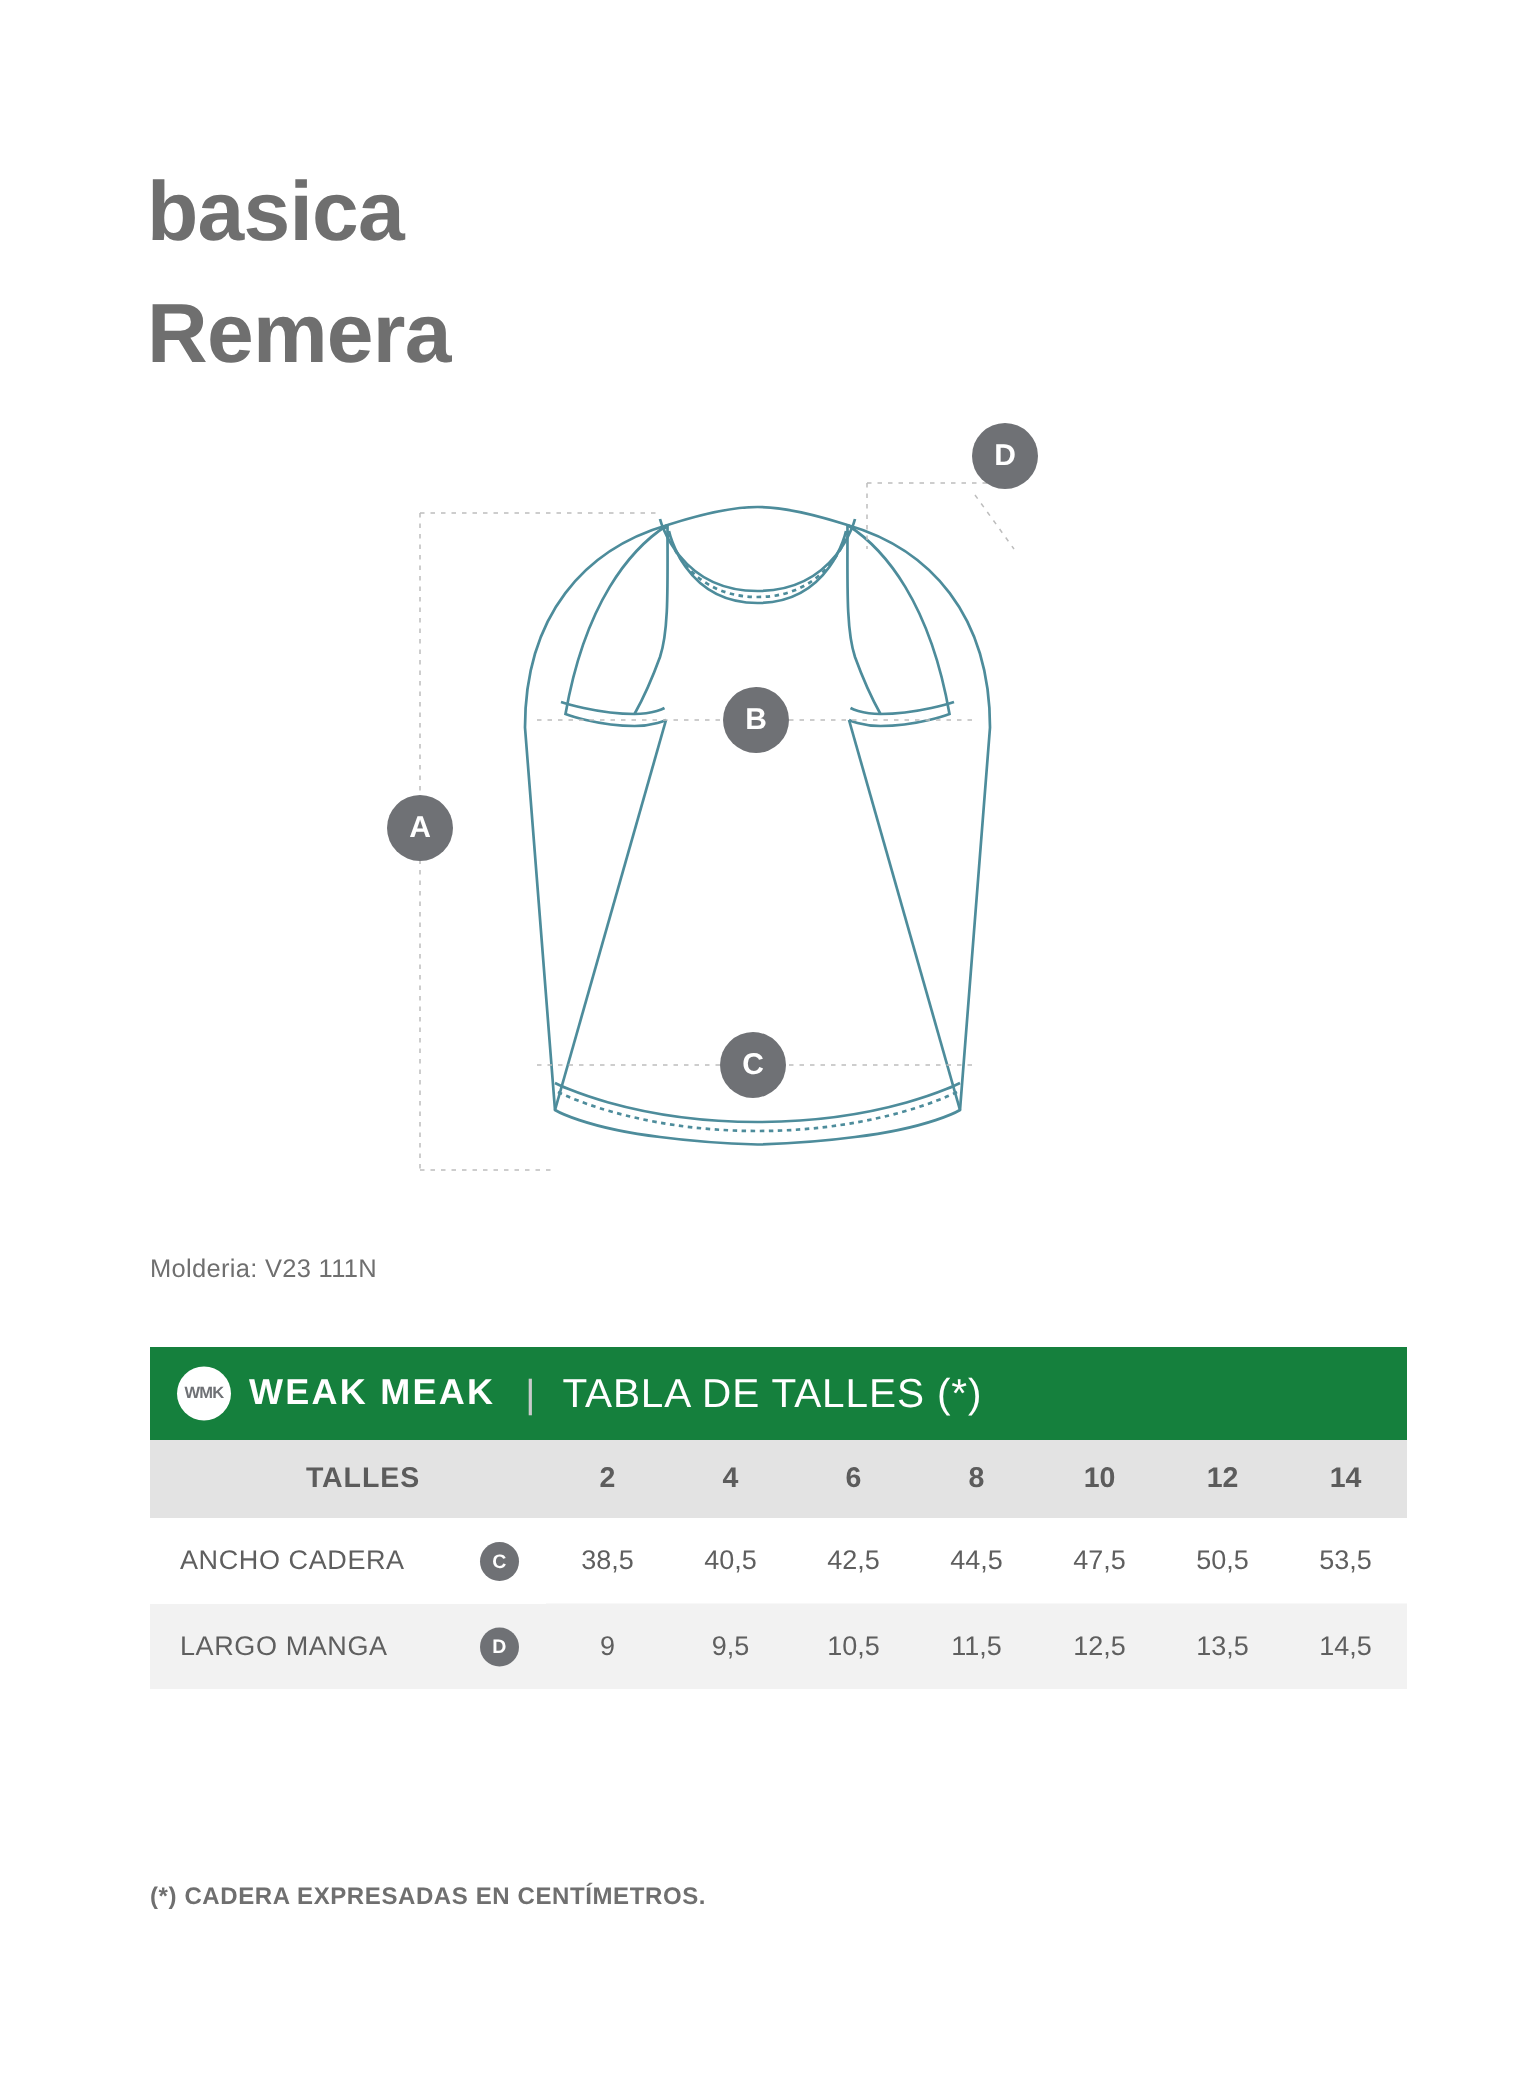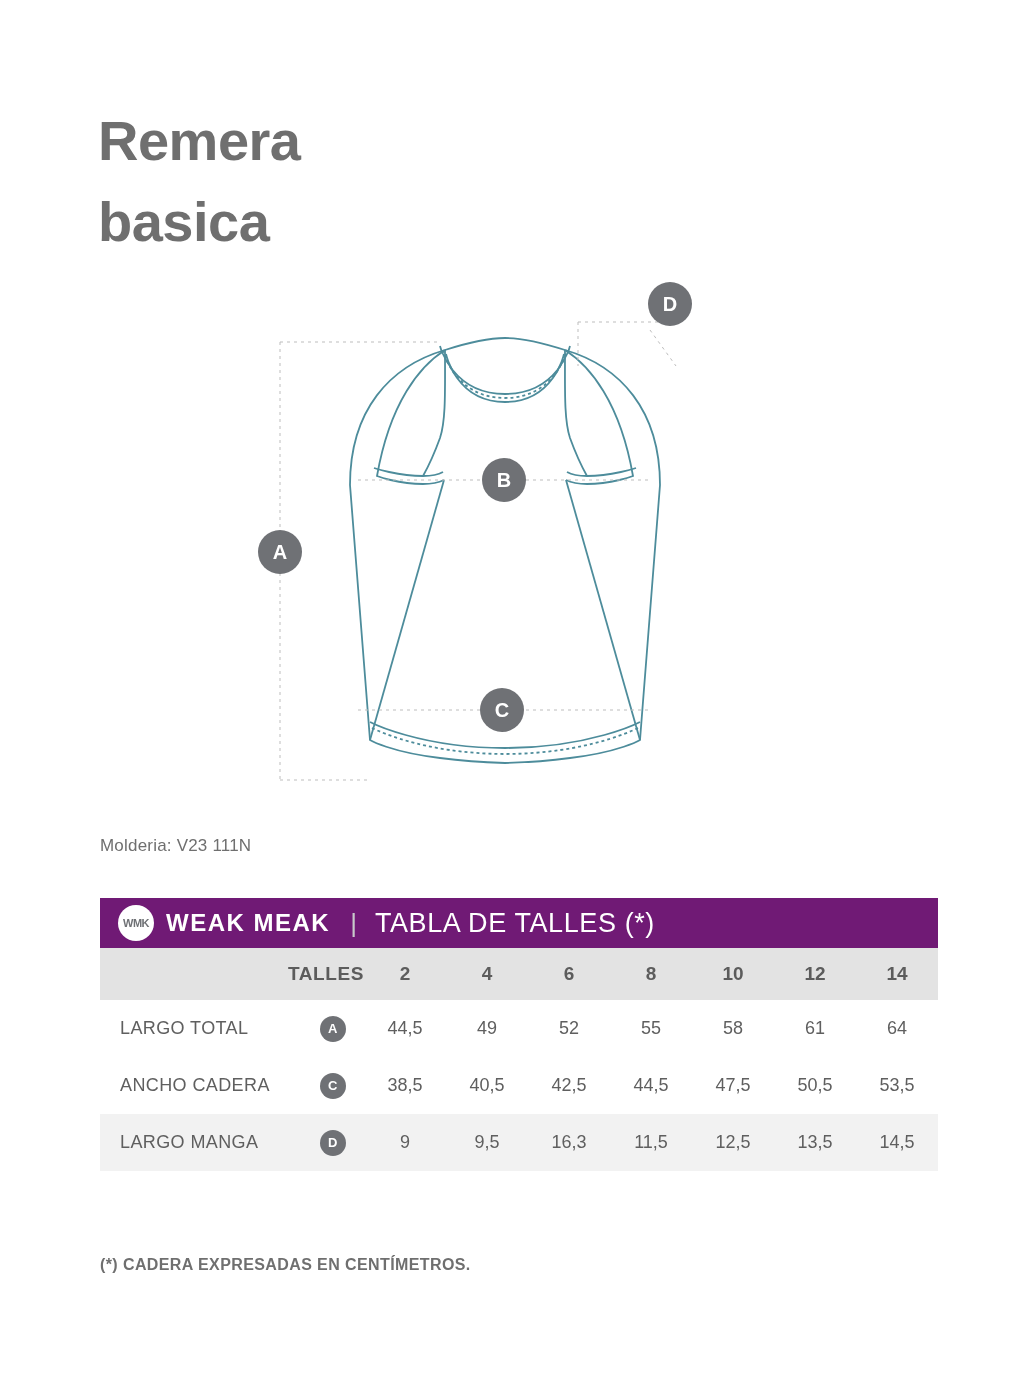--- a/index.html
+++ b/index.html
@@ -79,22 +79,22 @@
   table.size-table {
     border-collapse: collapse;
     width: 838px;
     table-layout: fixed;
   }
   table.size-table th, table.size-table td {
     padding: 0;
     margin: 0;
   }
   .brandbar td {
-    background: #701a75;
-    height: 50px;
+    background: #15803d;
+    height: 62px;
     vertical-align: middle;
   }
   .brandbar-inner {
     display: flex;
     align-items: center;
     padding-left: 18px;
   }
   .brand-logo {
     width: 36px; height: 36px;
     border-radius: 50%;
@@ -129,21 +129,21 @@
   tr.header-row td {
     background: #e3e3e3;
     height: 52px;
     font-size: 19px;
     font-weight: bold;
     color: #5c5c5c;
     text-align: center;
     vertical-align: middle;
   }
   tr.header-row td.label-col {
-    text-align: right;
+    text-align: center;
     padding-left: 20px;
     letter-spacing: 0.6px;
   }
 
   tr.data-row td {
     height: 57px;
     font-size: 18px;
     color: #5f5f5f;
     text-align: center;
     vertical-align: middle;
@@ -184,22 +184,22 @@
     color: #6f6f6f;
     letter-spacing: 0.4px;
   }
 </style>
 </head>
 <body>
 
 <div class="page">
 
   <div class="title-block">
+    <div class="title-line">basica</div>
     <div class="title-line">Remera</div>
-    <div class="title-line">basica</div>
   </div>
 
   <div class="illustration">
     <svg width="530" height="540" viewBox="0 0 530 540" xmlns="http://www.w3.org/2000/svg">
       <g fill="none" stroke="#4d8c9b" stroke-width="1.8">
 
         <path d="M110 215 C110 140 150 96 205 80 C230 72 250 68 265 68 C280 68 300 72 325 80 C380 96 420 140 420 215
                  L420 215 L400 470 C400 470 380 482 330 488 C300 492 265 493 265 493 C265 493 230 492 200 488 C150 482 130 470 130 470 Z"></path>
 
         <path d="M110 215 C110 215 118 195 140 186 C160 178 178 178 178 178 L178 178 L175 206 C172 216 160 220 150 220 L112 220 Z" opacity="0"></path>
@@ -279,35 +279,20 @@
           <td class="label-col">TALLES</td>
           <td>2</td>
           <td>4</td>
           <td>6</td>
           <td>8</td>
           <td>10</td>
           <td>12</td>
           <td>14</td>
         </tr>
 
-        <tr class="data-row">
-          <td class="label-col">
-            <div class="row-label-inner">
-              <span>LARGO TOTAL</span>
-              <span class="row-badge">A</span>
-            </div>
-          </td>
-          <td>44,5</td>
-          <td>49</td>
-          <td>52</td>
-          <td>55</td>
-          <td>58</td>
-          <td>61</td>
-          <td>64</td>
-        </tr>
 
 
         <tr class="data-row">
           <td class="label-col">
             <div class="row-label-inner">
               <span>ANCHO CADERA</span>
               <span class="row-badge">C</span>
             </div>
           </td>
           <td>38,5</td>
@@ -321,21 +306,21 @@
 
         <tr class="data-row alt">
           <td class="label-col">
             <div class="row-label-inner">
               <span>LARGO MANGA</span>
               <span class="row-badge">D</span>
             </div>
           </td>
           <td>9</td>
           <td>9,5</td>
-          <td>16,3</td>
+          <td>10,5</td>
           <td>11,5</td>
           <td>12,5</td>
           <td>13,5</td>
           <td>14,5</td>
         </tr>
       </tbody>
     </table>
   </div>
 
   <div class="footnote">(*) CADERA EXPRESADAS EN CENTÍMETROS.</div>

